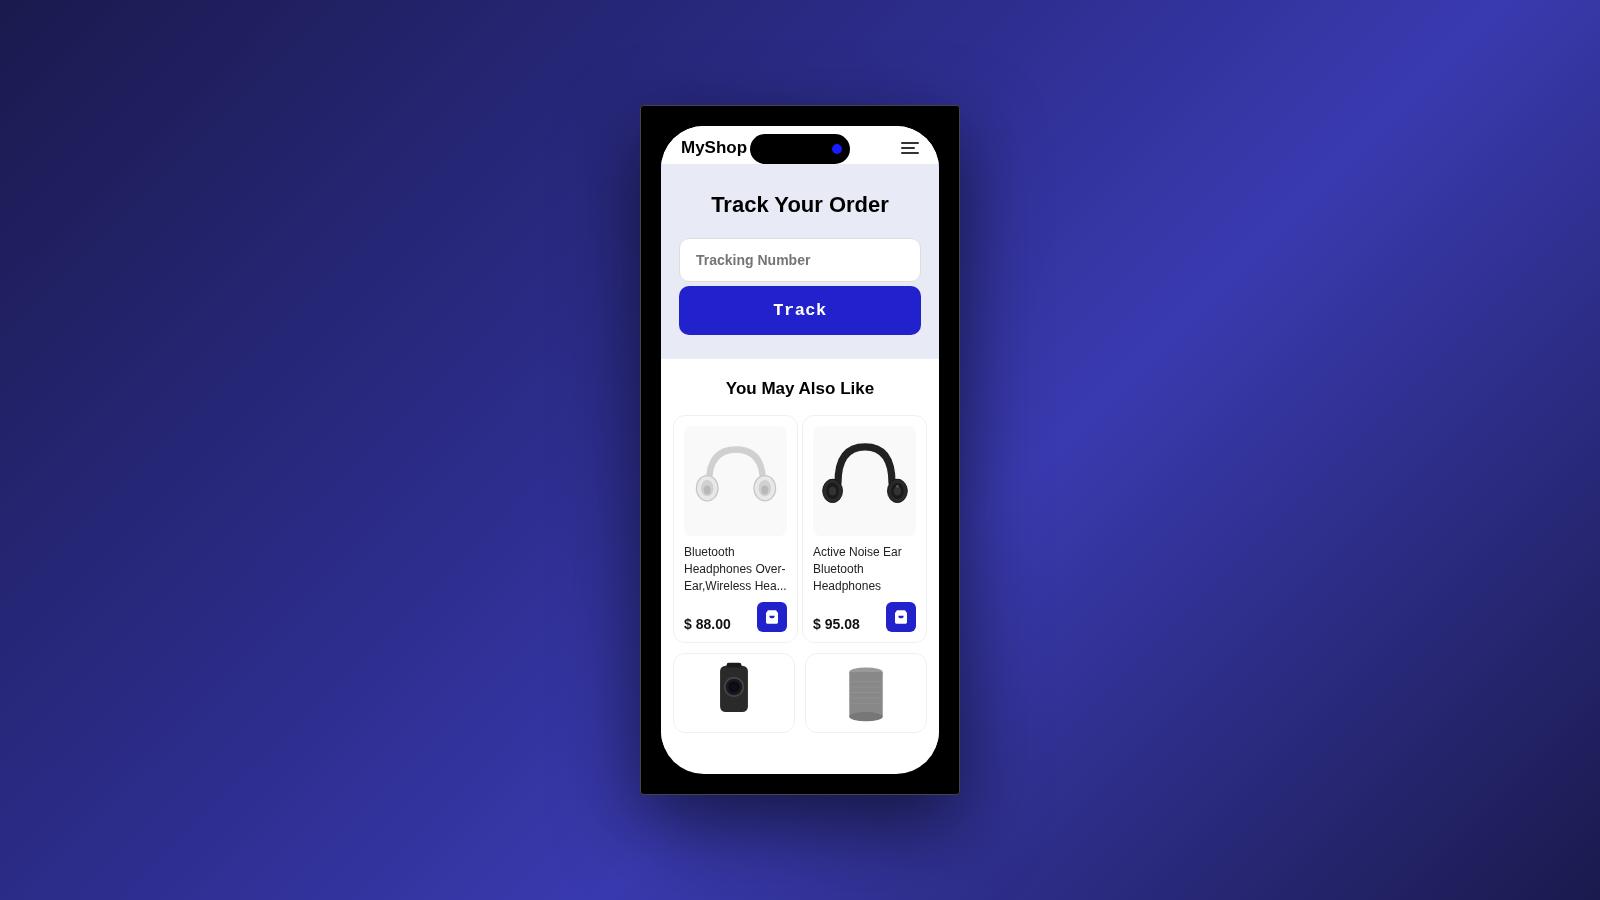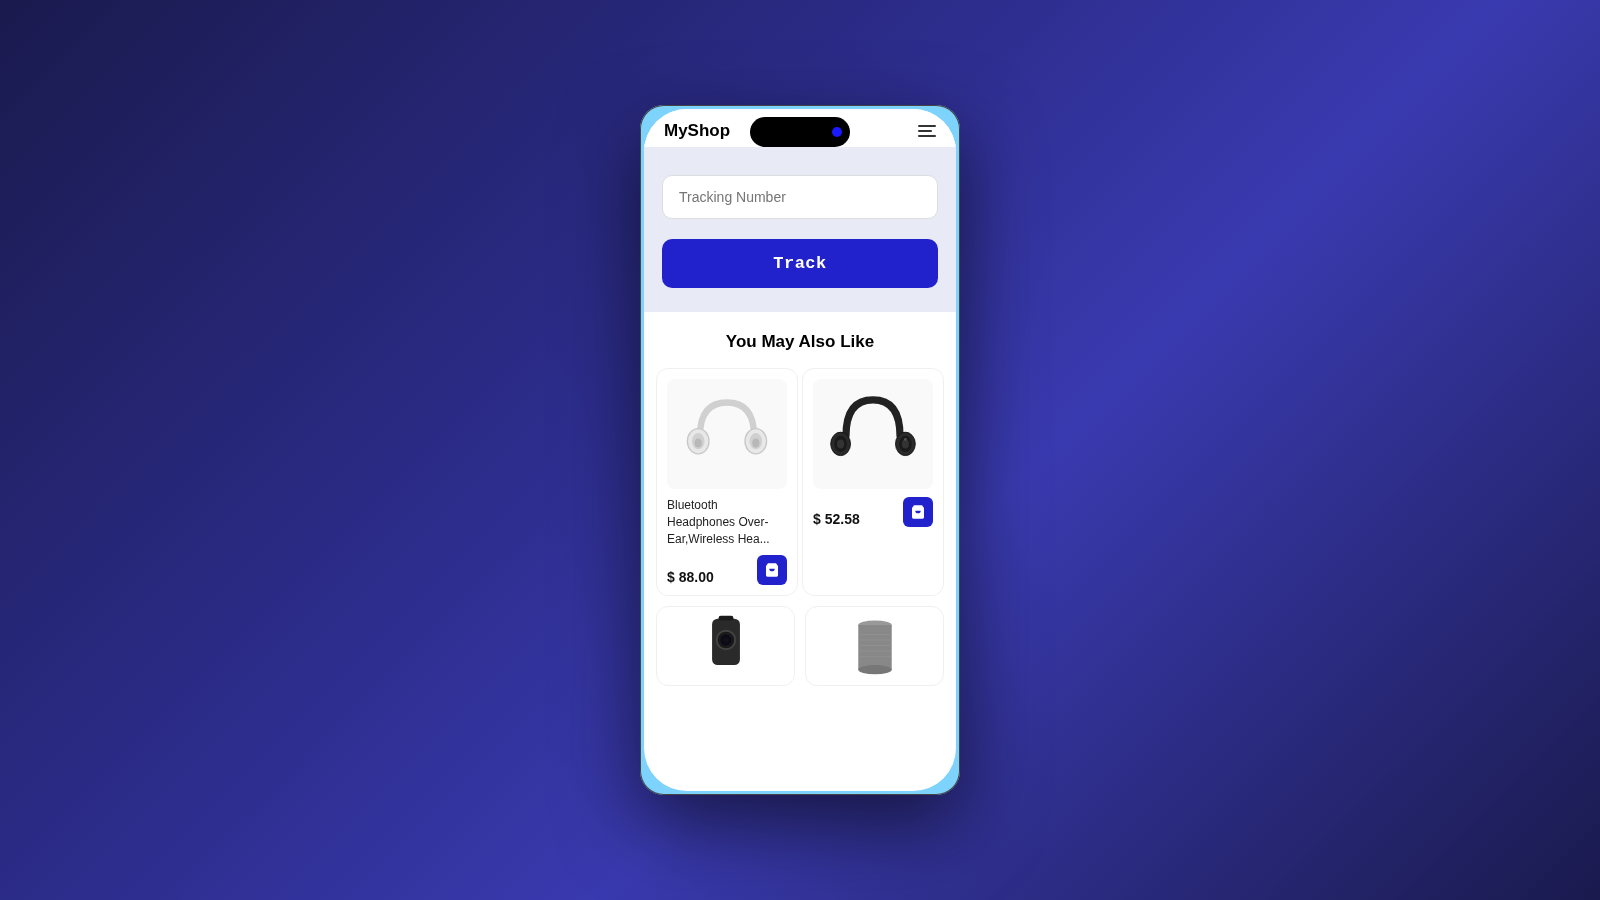--- a/index.html
+++ b/index.html
@@ -11,23 +11,23 @@
       display: flex;
       align-items: center;
       justify-content: center;
       font-family: -apple-system, BlinkMacSystemFont, 'Segoe UI', sans-serif;
       overflow: hidden;
     }
 
     .phone-outer {
       width: 320px;
       height: 690px;
-      background: #7dd3fc;
-      border-radius: 24px;
-      padding: 4px;
+      background: #000000;
+      border-radius: 4px;
+      padding: 21px;
       box-shadow: 0 30px 80px rgba(0,0,0,0.6), inset 0 0 0 1px #444;
       position: relative;
     }
 
     .phone-inner {
       width: 100%;
       height: 100%;
       background: #fff;
       border-radius: 43px;
       overflow: hidden;
@@ -120,21 +120,22 @@
 
     .tracking-input {
       width: 100%;
       padding: 13px 16px;
       border: 1.5px solid #ddd;
       border-radius: 10px;
       font-size: 14px;
       color: #999;
       background: #fff;
       outline: none;
-      margin-bottom: 20px;
+      margin-bottom: 4px;
+      font-weight: bold;
     }
 
     .track-btn {
       width: 100%;
       padding: 15px;
       background: #2222cc;
       color: #fff;
       font-size: 17px;
       font-weight: 700;
       border: none;
@@ -270,20 +271,21 @@
       <div class="menu-icon">
         <span></span>
         <span></span>
         <span></span>
       </div>
     </div>
 
     <div class="phone-scroll">
 
       <div class="track-section">
+        <h1 class="section-title">Track Your Order</h1>
         <input class="tracking-input" type="text" placeholder="Tracking Number" style="">
         <button class="track-btn">Track</button>
       </div>
 
       <div class="products-section">
         <h2 class="products-title">You May Also Like</h2>
 
         <div class="products-grid">
 
           <div class="product-card">
@@ -328,22 +330,23 @@
 
                 <rect x="82" y="48" width="8" height="6" rx="2" fill="#333"></rect>
 
                 <ellipse cx="86" cy="61" rx="11" ry="13" fill="#2a2a2a" stroke="#111" stroke-width="1"></ellipse>
                 <ellipse cx="86" cy="61" rx="7" ry="9" fill="#1a1a1a"></ellipse>
                 <ellipse cx="86" cy="61" rx="4" ry="5" fill="#333"></ellipse>
 
                 <circle cx="86" cy="56" r="1.5" fill="#555"></circle>
               </svg>
             </div>
+            <p class="product-name">Active Noise Ear Bluetooth Headphones</p>
             <div class="product-footer">
-              <span class="product-price">$ 52.58</span>
+              <span class="product-price">$ 95.08</span>
               <button class="cart-btn">
                 <svg class="cart-icon-svg" viewBox="0 0 24 24">
                   <path d="M6 2L3 6v14a2 2 0 002 2h14a2 2 0 002-2V6l-3-4zM3 6h18M16 10a4 4 0 01-8 0"></path>
                 </svg>
               </button>
             </div>
           </div>
 
         </div>
 

